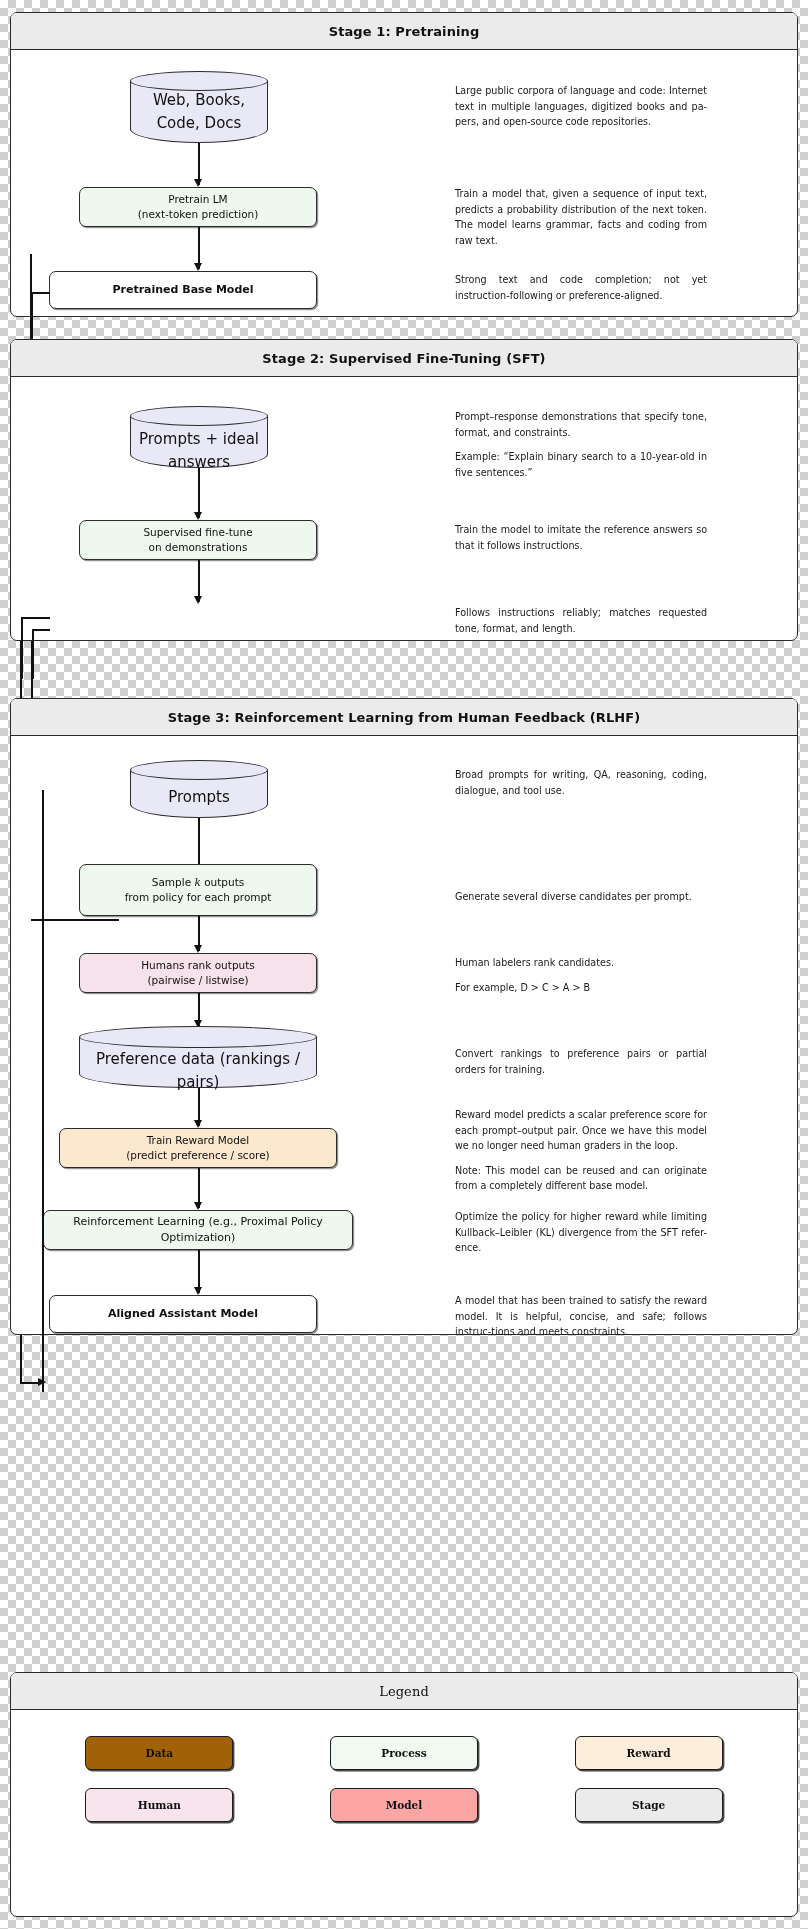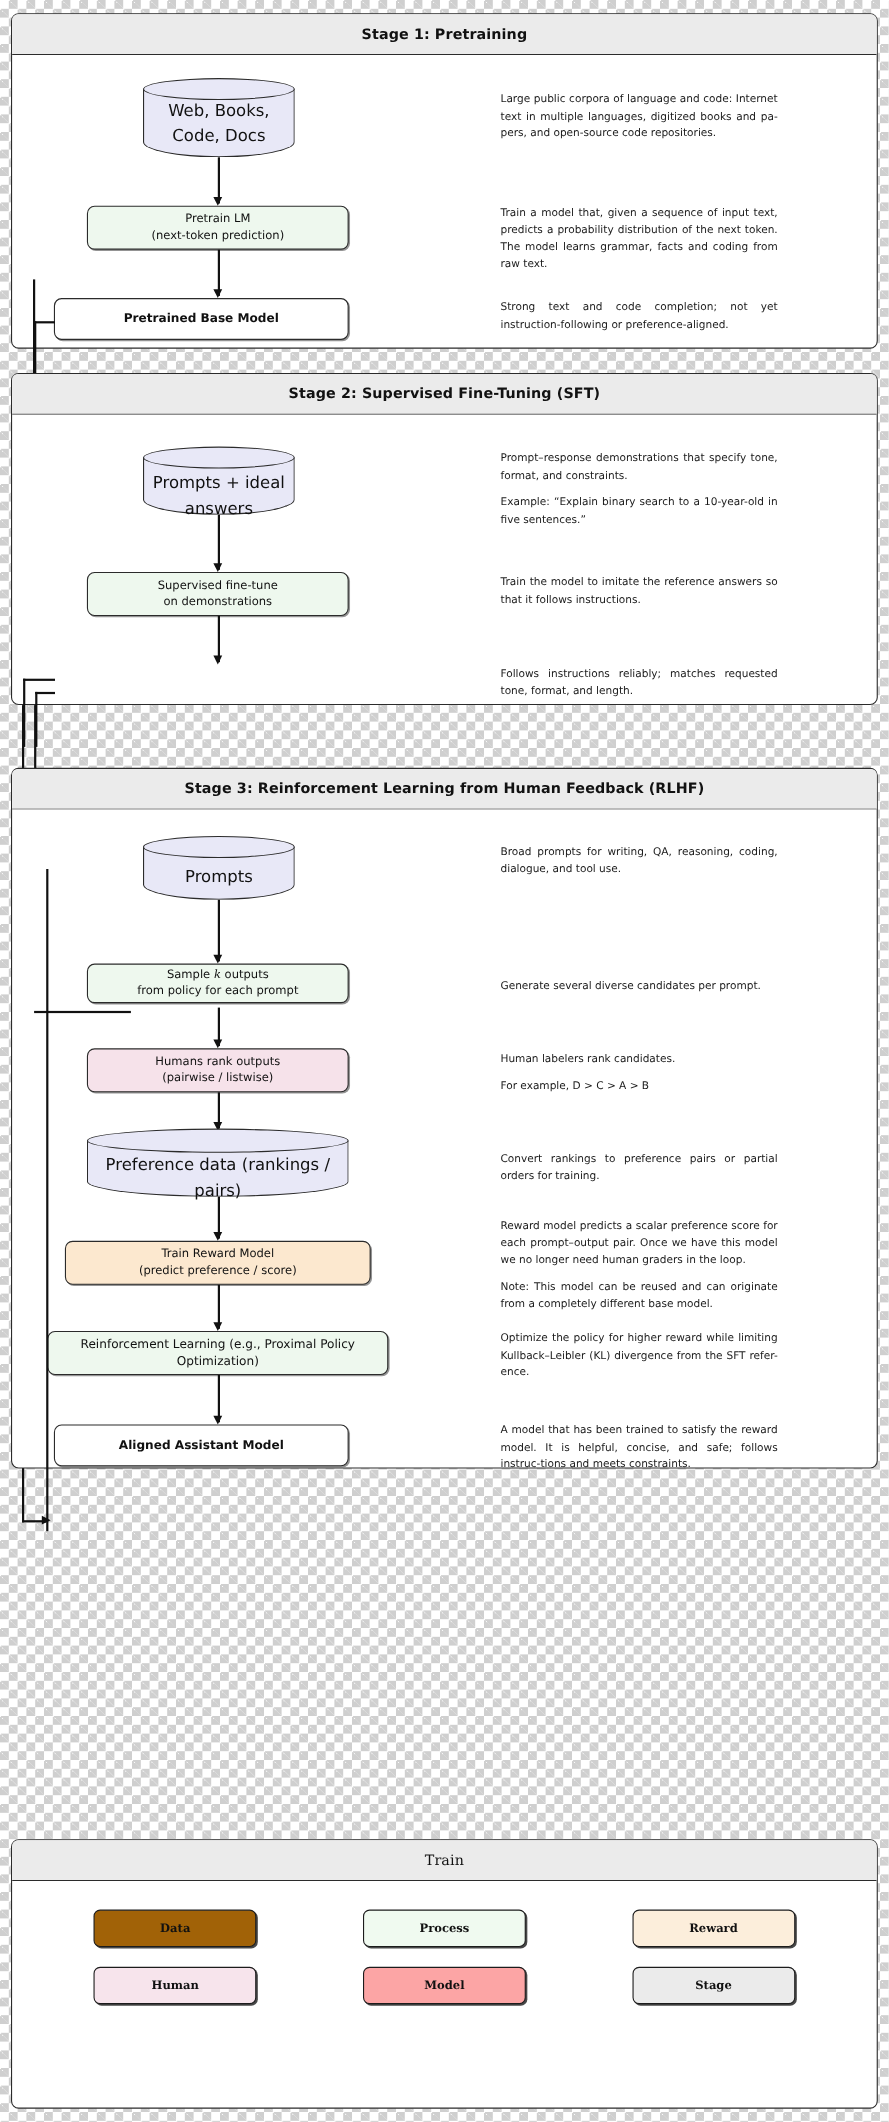--- a/index.html
+++ b/index.html
@@ -259,21 +259,21 @@
       <div class="body" style="top:10px;height:48px;"></div>
       <div class="top" style="height:20px;"></div>
       <div class="lbl" style="top:26px;">
         <span class="ln">Prompts</span>
       </div>
     </div>
 
     <div class="ln-v" style="left:187px;top:82px;height:56px;"></div>
     <div class="arrow-d" style="left:183px;top:132px;"></div>
 
-    <div class="node process" style="left:68px;top:140px;width:238px;height:36px;">
+    <div class="node process" style="left:68px;top:128px;width:238px;height:52px;">
       <span class="ln"><span>Sample </span><span class="ital">k</span><span> outputs</span></span>
       <span class="ln">from policy for each prompt</span>
     </div>
 
     <div class="ln-v" style="left:187px;top:180px;height:35px;"></div>
     <div class="arrow-d" style="left:183px;top:209px;"></div>
 
     <div class="node human" style="left:68px;top:217px;width:238px;height:40px;">
       <span class="ln">Humans rank outputs</span>
       <span class="ln">(pairwise / listwise)</span>
@@ -340,21 +340,21 @@
 </div>
 
 <div class="ln-h" style="left:31px;top:919px;width:88px;"></div>
 
 <div class="ln-v" style="left:42px;top:790px;height:602px;"></div>
 <div class="ln-h" style="left:42px;top:1390px;width:0px;"></div>
 
 <div class="stage" style="top:1368px;height:0;width:0;border:none;"></div>
 
 <div class="stage" style="top:1672px;height:245px;">
-  <div class="stage-header legend-title">Train</div>
+  <div class="stage-header legend-title">Legend</div>
   <div class="legend-body">
     <div class="legend-row">
       <div class="legend-item" style="background:#a16207;">
         <span>Data</span>
       </div>
       <div class="legend-item" style="background:#f0faf0;">
         <span>Process</span>
       </div>
       <div class="legend-item" style="background:#fceedb;">
         <span>Reward</span>

